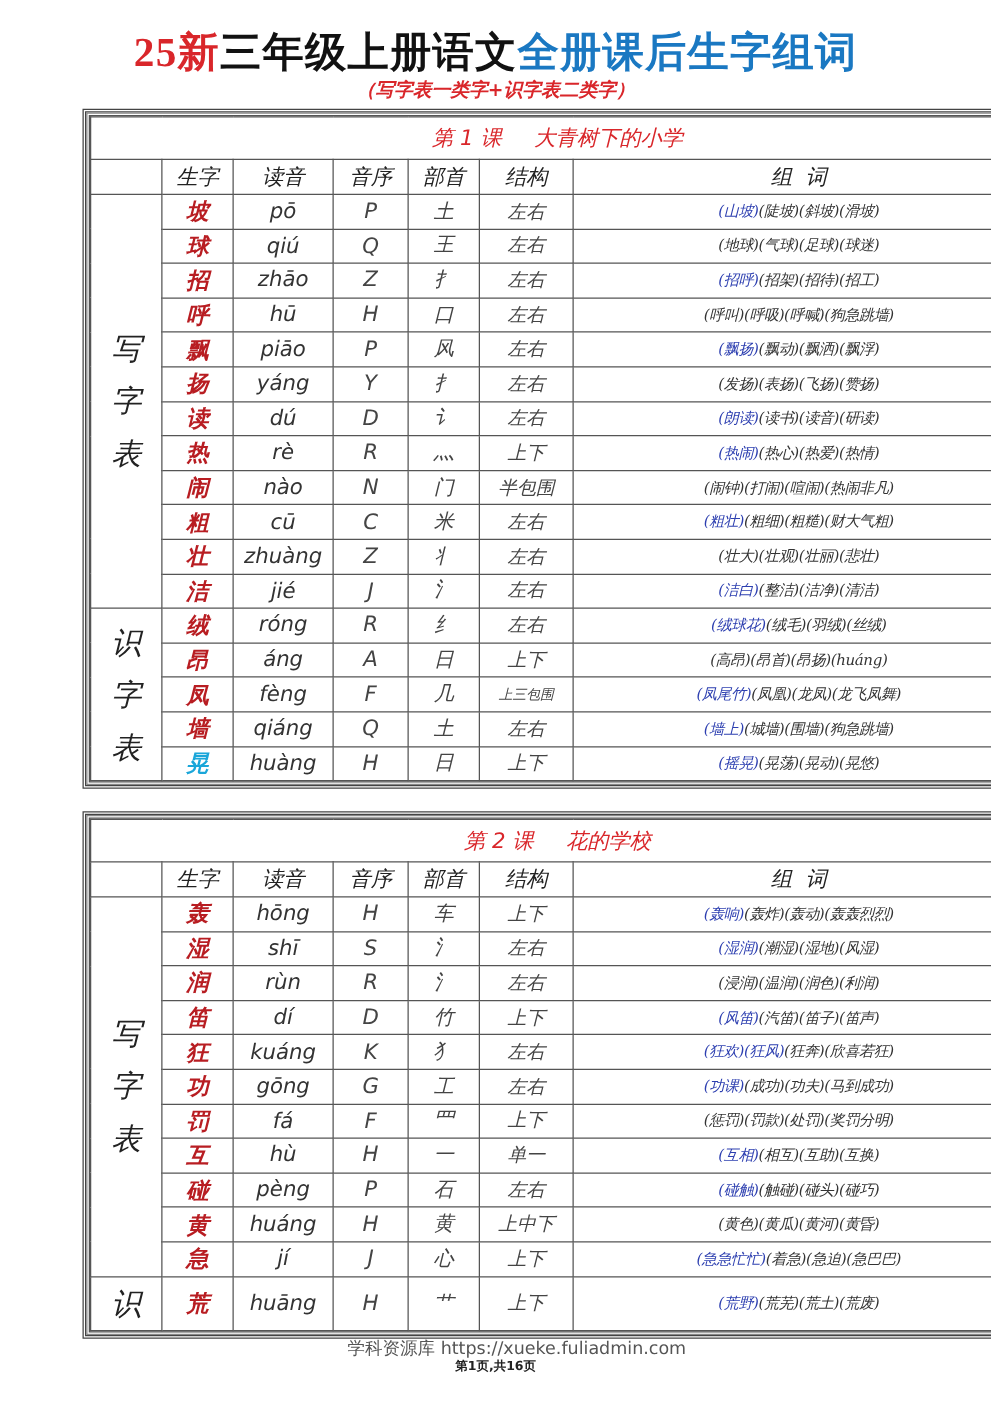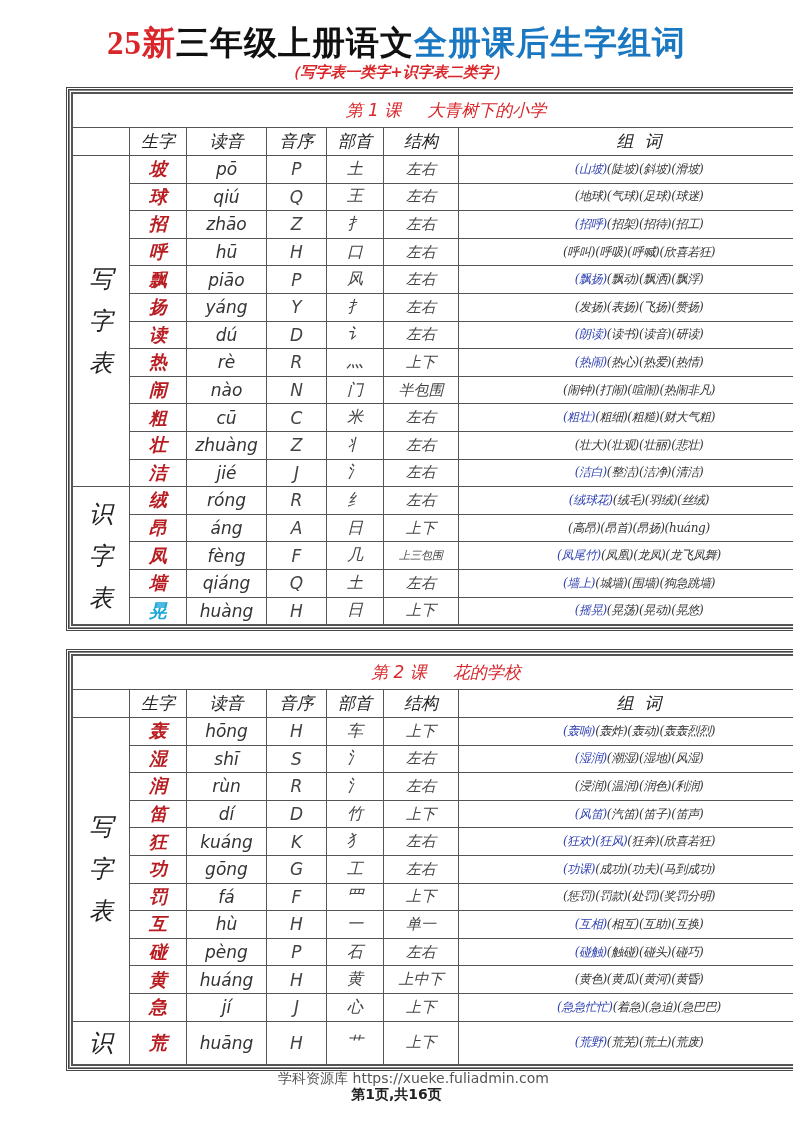--- a/index.html
+++ b/index.html
@@ -35,21 +35,21 @@
   td.struct { font-size:15px; color:#444; }
   td.struct.small { font-size:11px; }
   td.words { font-size:12px; color:#333; letter-spacing:-0.3px; }
   .w-blue { color:#2d3fb0; }
   td.group { font-size:24px; line-height:42px; color:#222; white-space:normal; vertical-align:middle; }
   td.group .gchar { display:block; }
 
   .footer { position:absolute; top:1070px; left:0; width:793px; text-align:center;
             font-family:"DejaVu Sans", sans-serif; font-size:14px; color:#555;padding-left:17px; }
   .pageno { position:absolute; top:1086px; left:0; width:793px; text-align:center;
-            font-family:"DejaVu Sans", sans-serif; font-size:14px; color:#222; font-weight:bold; }
+            font-family:"DejaVu Sans", sans-serif; font-size:10px; color:#222; font-weight:bold; }
 </style>
 </head>
 <body>
 
 <div class="title"><span class="t-red">25新</span><span class="t-black">三年级上册语文</span><span class="t-blue">全册课后生字组词</span></div>
 <div class="subtitle">（写字表一类字+识字表二类字）</div>
 
 <div class="lesson" style="top:87px;">
   <div class="lesson-inner">
     <table>
@@ -105,21 +105,21 @@
             <td class="radical">扌</td>
             <td class="struct">左右</td>
             <td class="words"><span class="w-blue">(招呼)</span><span>(招架)(招待)(招工)</span></td>
           </tr>
           <tr class="data-row">
             <td class="char">呼</td>
             <td class="pinyin">hū</td>
             <td class="letter">H</td>
             <td class="radical">口</td>
             <td class="struct">左右</td>
-            <td class="words"><span class="w-blue"></span><span>(呼叫)(呼吸)(呼喊)(欣喜若狂)</span></td>
+            <td class="words"><span class="w-blue"></span><span>(呼叫)(呼吸)(呼喊)(狗急跳墙)</span></td>
           </tr>
           <tr class="data-row">
             <td class="char">飘</td>
             <td class="pinyin">piāo</td>
             <td class="letter">P</td>
             <td class="radical">风</td>
             <td class="struct">左右</td>
             <td class="words"><span class="w-blue">(飘扬)</span><span>(飘动)(飘洒)(飘浮)</span></td>
           </tr>
           <tr class="data-row">

